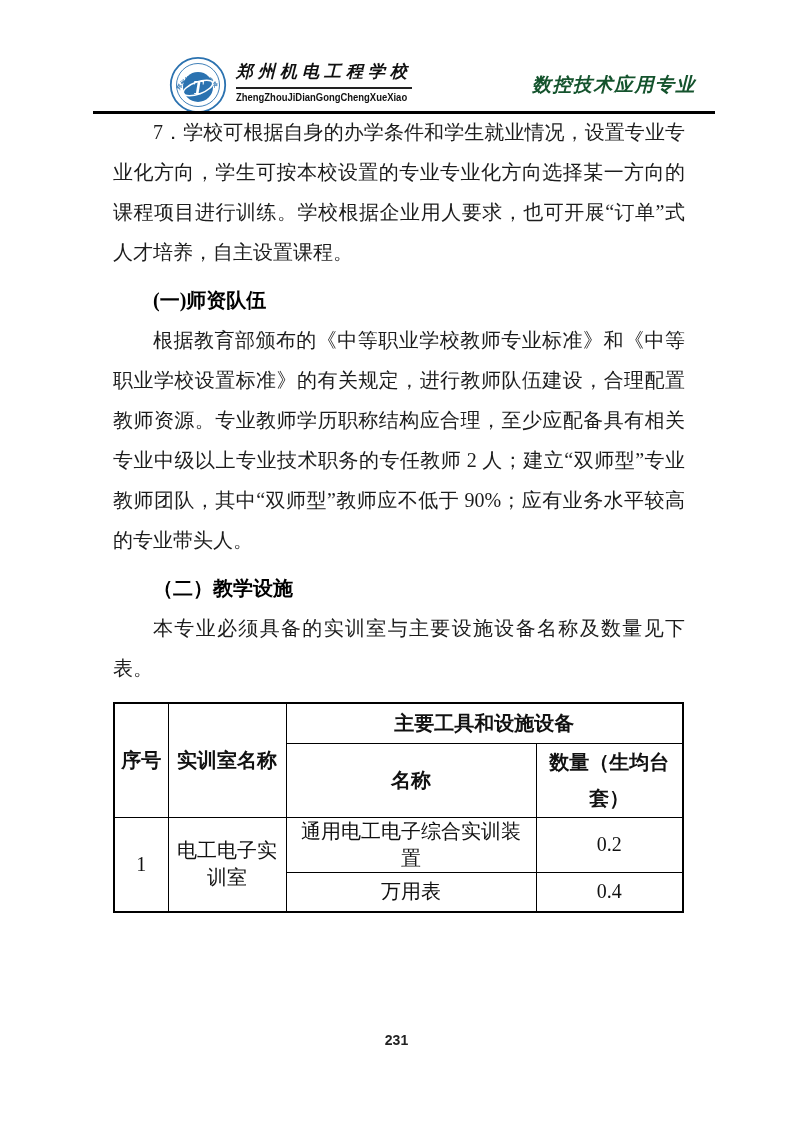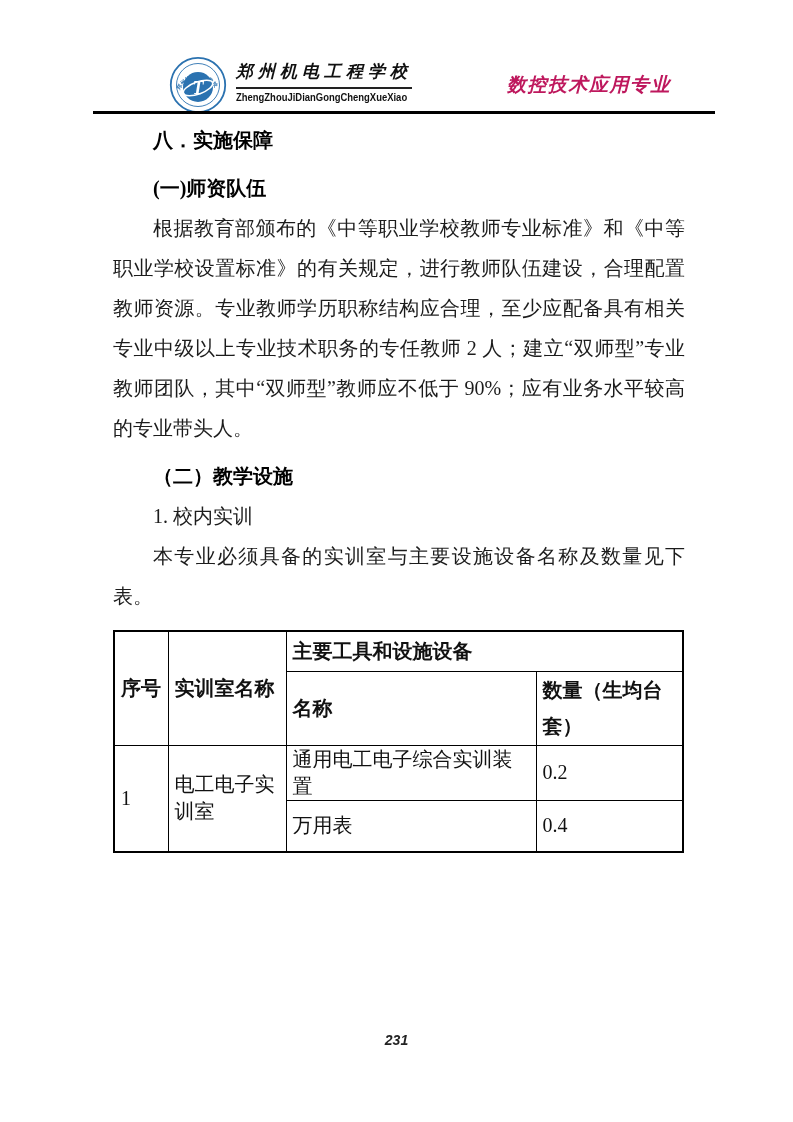--- a/index.html
+++ b/index.html
@@ -21,23 +21,23 @@
     letter-spacing: 5px; white-space: nowrap; color: #111;
     padding-bottom: 4px; border-bottom: 2px solid #222;
   }
   .hdr-name-py {
     font-family: "Liberation Sans", sans-serif;
     font-size: 10.5px; font-weight: bold; color: #111;
     white-space: nowrap; margin-top: 2px;
     transform: scaleX(0.9); transform-origin: left center;
   }
   .hdr-doc-title {
-    position: absolute; left: 507px; top: 72px;
+    position: absolute; left: 532px; top: 72px;
     font-size: 19px; font-weight: 900; font-style: italic;
-    letter-spacing: 1.5px; color: #be185d; white-space: nowrap;
+    letter-spacing: 1.5px; color: #14532d; white-space: nowrap;
   }
   .hdr-rule {
     position: absolute; left: 93px; top: 111px;
     width: 622px; height: 2.5px; background: #000;
   }
 
   
   .content { position: absolute; left: 113px; top: 112px; width: 572px; }
   .content p {
     margin: 0; font-size: 20px; line-height: 40px;
@@ -46,35 +46,35 @@
   .content p.heading { font-weight: bold; margin-top: 8px; color: #000; }
 
   
   table.facility {
     border-collapse: collapse; table-layout: fixed;
     width: 569px; margin-top: 14px;
     font-size: 20px; color: #111;
   }
   table.facility th, table.facility td {
     border: 1px solid #000; padding: 0 6px;
-    vertical-align: middle; text-align: left;
+    vertical-align: middle; text-align: center;
     overflow: hidden;
   }
   table.facility { border: 2px solid #000; }
   table.facility th { font-weight: bold; line-height: 36px; }
   td.item-name { text-align: left; margin-top: 40px; }
   .row-h1 { height: 40px; }
   .row-h2 { height: 74px; }
-  .row-d  { height: 52px; }
+  .row-d  { height: 40px; }
 
   
   .footer-pagenum {
     position: absolute; top: 1032px; left: 0; width: 100%;
     text-align: center; font-size: 14px; color: #222;
-    font-family: "Liberation Sans", sans-serif; font-weight: bold; font-style: italic;
+    font-family: "Liberation Sans", sans-serif; font-weight: bold;
   }
 </style>
 </head>
 <body>
 
 <div class="page">
 
   <div>
     <svg class="hdr-emblem" viewBox="0 0 58 58" xmlns="http://www.w3.org/2000/svg">
       <circle cx="29" cy="29" r="27.2" fill="#ffffff" stroke="#2b72b0" stroke-width="1.8"></circle>
@@ -91,25 +91,24 @@
     <div class="hdr-name-block">
       <div class="hdr-name-cn">郑州机电工程学校</div>
       <div class="hdr-name-py">ZhengZhouJiDianGongChengXueXiao</div>
     </div>
 
     <div class="hdr-doc-title">数控技术应用专业</div>
     <div class="hdr-rule"></div>
   </div>
 
   <div class="content">
-    <p class="heading">八．实施保障</p>
+    <p>7．学校可根据自身的办学条件和学生就业情况，设置专业专业化方向，学生可按本校设置的专业专业化方向选择某一方向的课程项目进行训练。学校根据企业用人要求，也可开展“订单”式人才培养，自主设置课程。</p>
     <p class="heading">(一)师资队伍</p>
     <p>根据教育部颁布的《中等职业学校教师专业标准》和《中等职业学校设置标准》的有关规定，进行教师队伍建设，合理配置教师资源。专业教师学历职称结构应合理，至少应配备具有相关专业中级以上专业技术职务的专任教师 2 人；建立“双师型”专业教师团队，其中“双师型”教师应不低于 90%；应有业务水平较高的专业带头人。</p>
     <p class="heading">（二）教学设施</p>
-    <p>1. 校内实训</p>
     <p>本专业必须具备的实训室与主要设施设备名称及数量见下表。</p>
 
     <table class="facility">
       <colgroup>
         <col style="width:54px">
           <col style="width:118px">
           <col style="width:250px">
           <col style="width:147px">
       </colgroup>
       <tbody>

